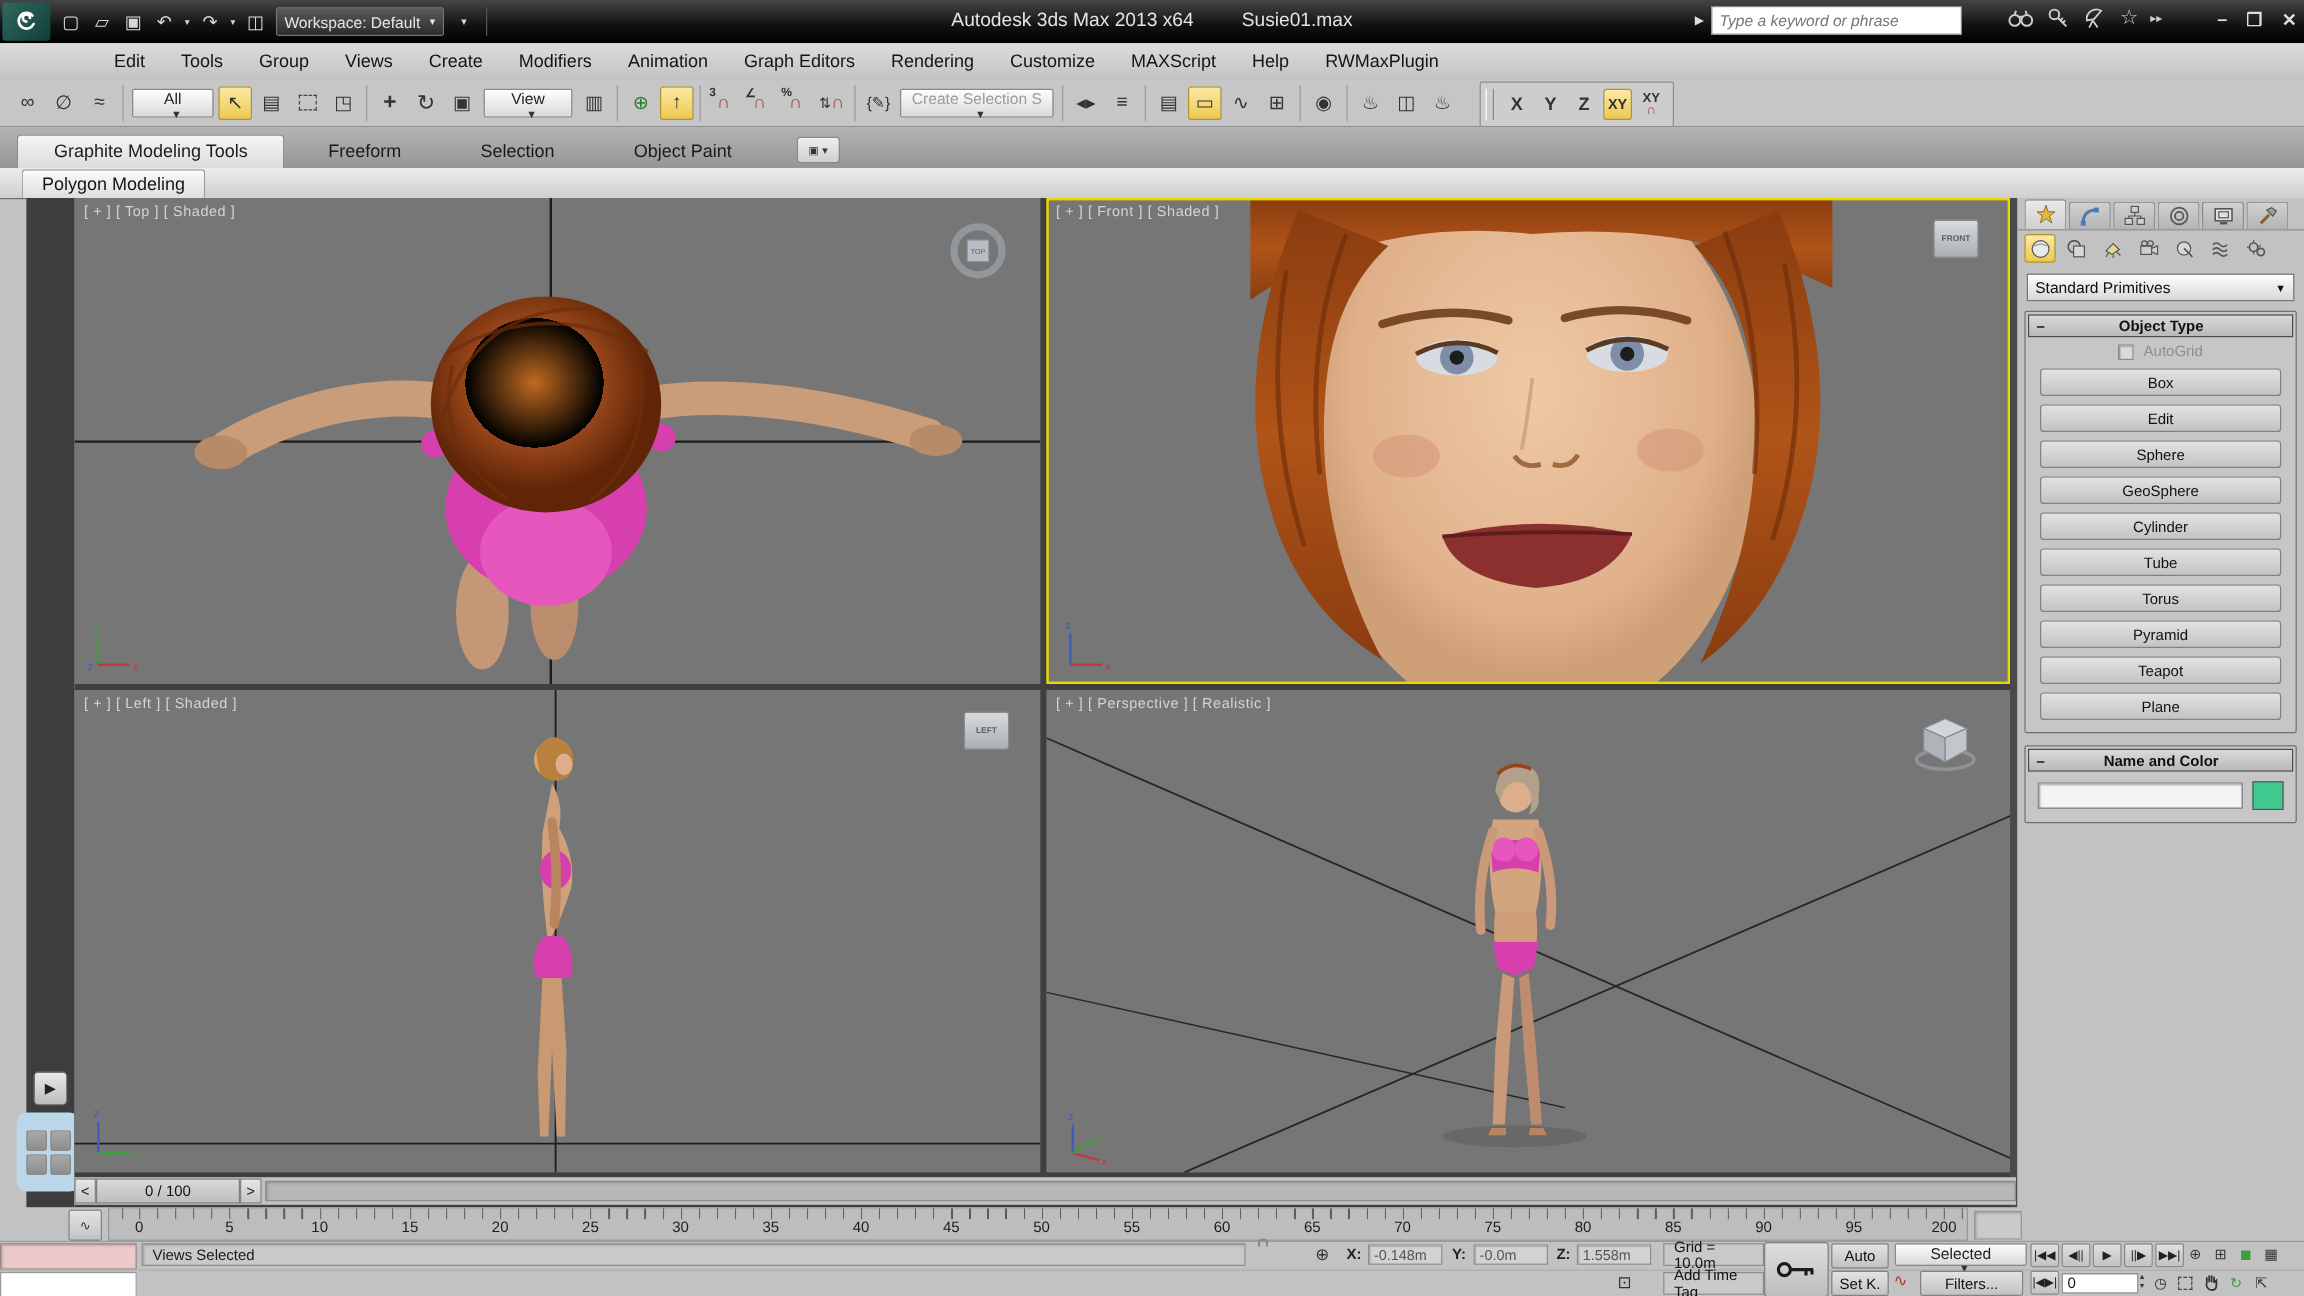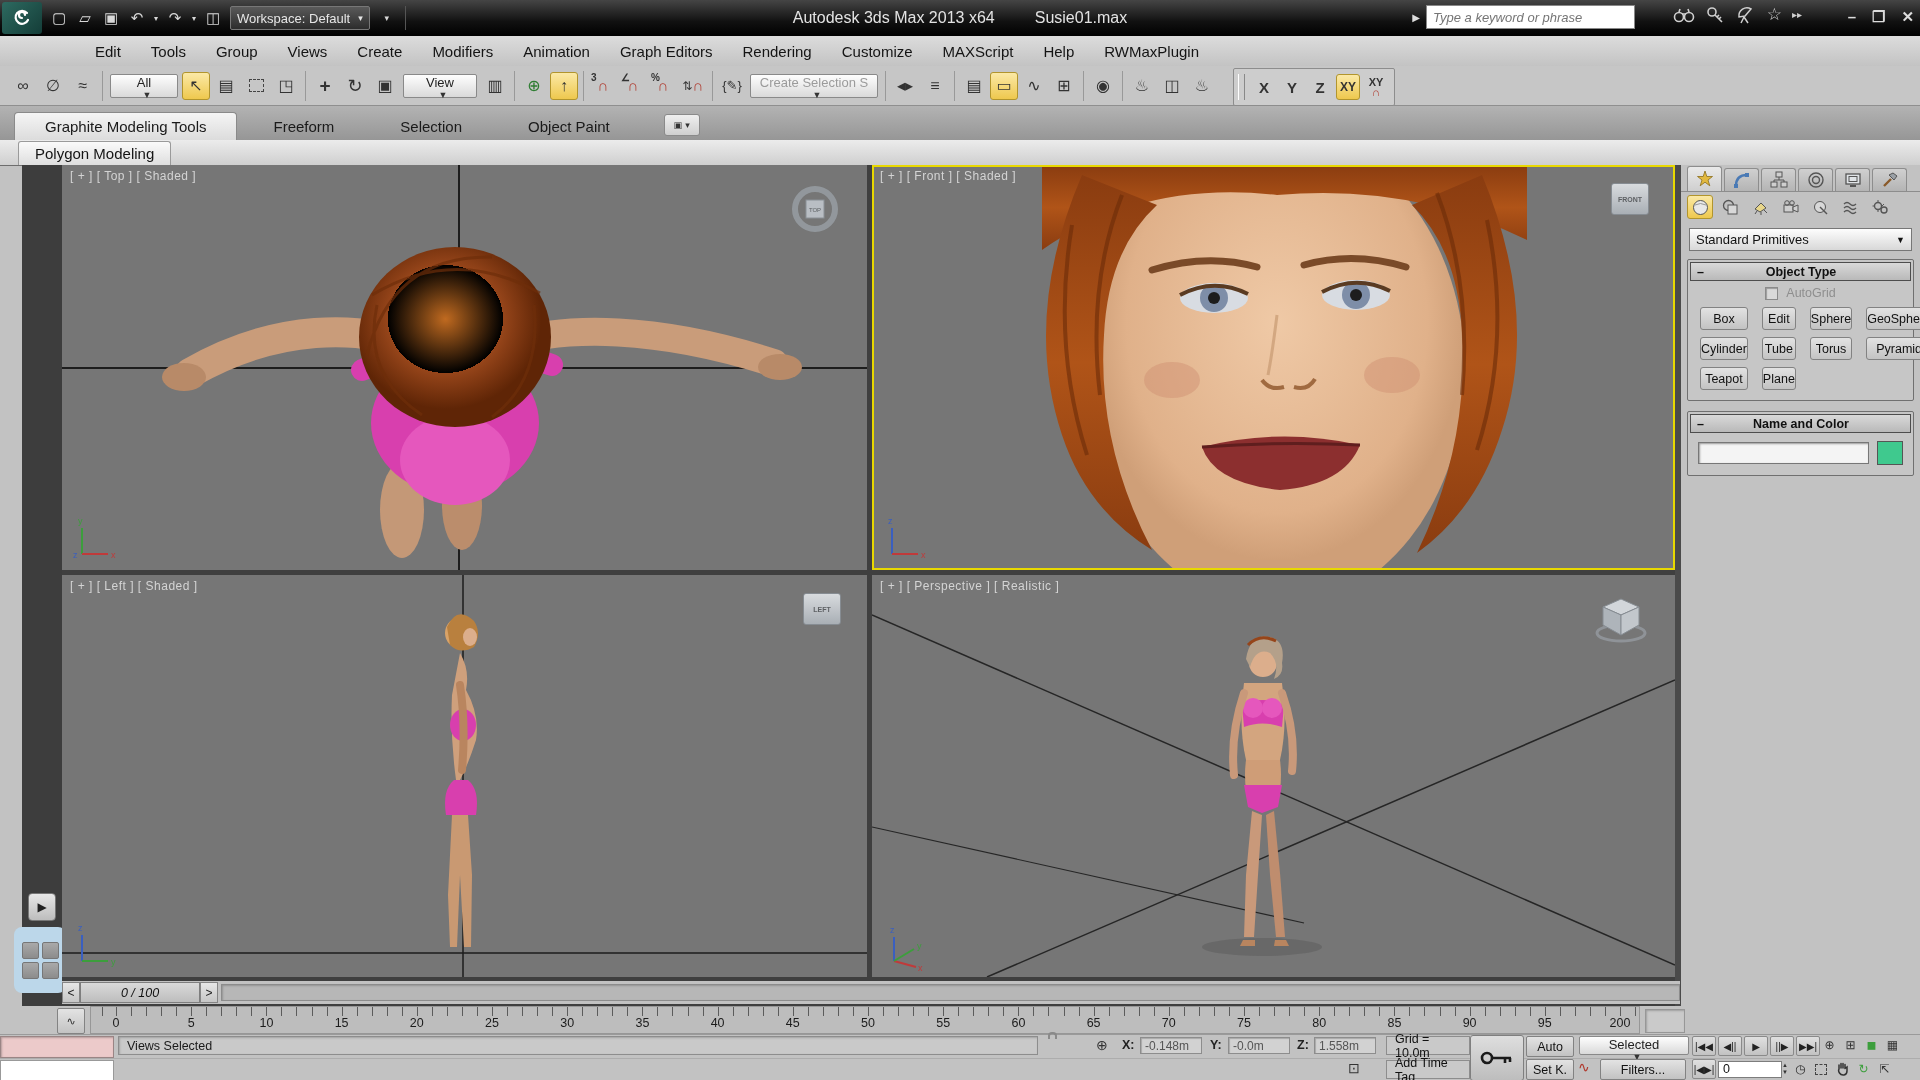--- a/index.html
+++ b/index.html
@@ -89,32 +89,32 @@
   .cpsubbtn.active{background:linear-gradient(#fbe9a6,#eec84e);border:1px solid #b2952d;box-sizing:border-box;}
   .cpdd{margin:6px 8px 8px 8px;height:21px;background:linear-gradient(#fdfdfd,#d8d8d8);border:1px solid #777;
     display:flex;align-items:center;justify-content:space-between;font-size:13px;color:#111;padding:0 6px;}
   .rollout{margin:2px 6px 0 6px;border:1px solid #707070;border-radius:2px;background:#c6c6c6;padding-bottom:8px;}
   .rollhead{height:17px;margin:2px;border:1px solid #4d4d4d;background:linear-gradient(#d9d9d9,#b9b9b9);
     display:flex;align-items:center;font-size:12.5px;color:#111;font-weight:bold;}
   .rollhead .minus{margin:0 6px;font-weight:bold;}
   .rollhead .rtitle{flex:1;text-align:center;margin-right:18px;}
   .agrow{display:flex;align-items:center;justify-content:center;gap:8px;height:20px;color:#8e8e8e;font-size:12.5px;}
   .agchk{width:11px;height:11px;background:#d9d9d9;border:1px solid #8a8a8a;box-shadow:inset 1px 1px 1px #999;}
-  .btngrid{display:grid;grid-template-columns:1fr 1fr 1fr 1fr;gap:7px 14px;padding:4px 12px 2px 12px;}
+  .btngrid{display:grid;grid-template-columns:1fr;gap:7px 14px;padding:4px 12px 2px 12px;}
   .cpbtn{height:21px;background:linear-gradient(#e2e2e2,#c3c3c3);border:1px solid #828282;border-radius:3px;
     font-size:12.5px;color:#111;display:flex;align-items:center;justify-content:center;}
   .namerow{display:flex;align-items:center;gap:8px;padding:6px 10px 2px 10px;}
   .namefield{flex:1;height:20px;background:#f4f4f4;border:1px solid #777;box-shadow:inset 1px 1px 2px #999;}
   .swatch{width:24px;height:22px;border:1px solid #555;}
   
   .timeslider{position:absolute;left:62px;top:981px;width:1618px;height:23px;background:#c2c2c2;display:flex;align-items:center;}
   .tsbtn{width:16px;height:19px;background:linear-gradient(#e6e6e6,#c6c6c6);border:1px solid #858585;
     display:flex;align-items:center;justify-content:center;font-size:12px;color:#222;}
   .tshandle{width:118px;height:19px;background:linear-gradient(#dadada,#bdbdbd);border:1px solid #7e7e7e;
-    display:flex;align-items:center;justify-content:center;font-size:12.5px;color:#111;font-style:italic;}
+    display:flex;align-items:center;justify-content:center;font-size:12.5px;color:#111;}
   .tsgroove{flex:1;height:15px;margin-left:3px;background:#b7b7b7;border:1px solid #8c8c8c;
     box-shadow:inset 1px 1px 2px #949494;}
   .trackbar{position:absolute;left:0;top:1006px;width:1920px;height:28px;background:#c2c2c2;border-bottom:1px solid #9a9a9a;}
   .mcebtn{position:absolute;left:57px;top:2px;width:26px;height:24px;background:linear-gradient(#e3e3e3,#c3c3c3);
     border:1px solid #838383;border-radius:2px;display:flex;align-items:center;justify-content:center;font-size:11px;color:#333;}
   .ruler{position:absolute;left:90px;top:0;width:1550px;height:28px;background:#bdbdbd;border:1px solid #979797;box-sizing:border-box;}
   .ruler .ticks{position:absolute;left:0;top:0;width:100%;height:9px;
     background:repeating-linear-gradient(90deg,#5c5c5c 0 1px,transparent 1px 15.04px);background-position:25px 0;}
   .tick-label{position:absolute;top:9px;transform:translateX(-50%);font-size:12.5px;color:#1c1c1c;}
   .rulend{position:absolute;left:1645px;top:3px;width:38px;height:22px;background:#cacaca;border:1px solid #979797;

